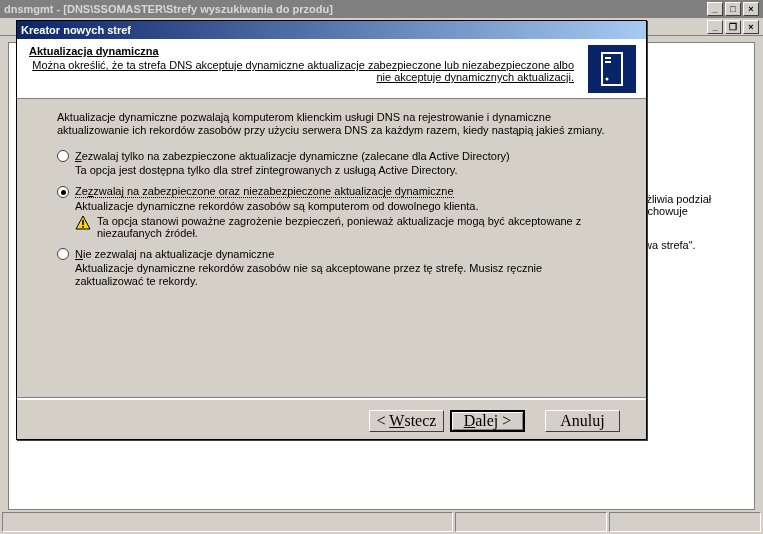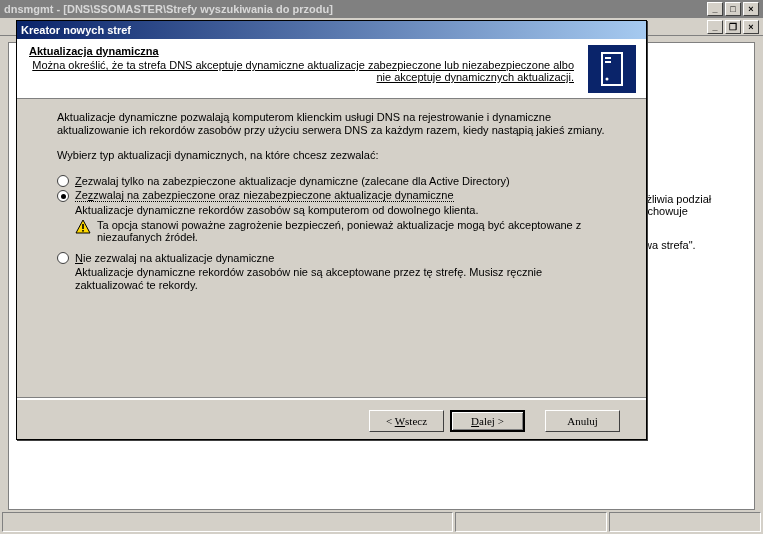--- a/index.html
+++ b/index.html
@@ -76,21 +76,21 @@
 .under { text-decoration: underline; }
 .wiz-footer {
   position:absolute; bottom:8px; left:0; right:0; height:32px;
   border-top:1px solid #fff; padding-top:10px;
   display:flex; justify-content:flex-end; padding-right:12px; gap:6px;
 }
 .wiz-sep { position:absolute; bottom:40px; left:0; right:0; height:2px; border-top:1px solid #808080; border-bottom:1px solid #fff; }
 .btn {
   width:75px; height:22px; background:#d4d0c8;
   border:1px solid #fff; border-right-color:#404040; border-bottom-color:#404040;
-  font-size:11px; font-family:Tahoma;
+  font-size:16px; font-family:Tahoma;
 }
 .btn.def { border:2px solid #000; box-shadow: inset 1px 1px 0 #fff, inset -1px -1px 0 #808080; }
 </style>
 </head>
 <body>
 
 <div class="main-window">
   <div class="main-title">
     <span class="main-title-text">dnsmgmt - [DNS\SSOMASTER\Strefy wyszukiwania do przodu]</span>
     <div class="win-btns">
@@ -131,26 +131,26 @@
       <svg viewBox="0 0 32 36">
           <rect x="6" y="2" width="20" height="32" fill="none" stroke="#fff" stroke-width="2"></rect>
           <rect x="9" y="6" width="6" height="2" fill="#fff"></rect>
           <rect x="9" y="10" width="6" height="2" fill="#fff"></rect>
           <circle cx="11" cy="28" r="1.5" fill="#fff"></circle>
         </svg>
     </div>
   </div>
   <div class="wiz-body">
     <div class="wiz-para">Aktualizacje dynamiczne pozwalają komputerom klienckim usługi DNS na rejestrowanie i dynamiczne aktualizowanie ich rekordów zasobów przy użyciu serwera DNS za każdym razem, kiedy nastąpią jakieś zmiany.</div>
-    <div class="wiz-para">Wybierz typ aktualizacji dynamicznych, na które chcesz zezwalać:</div>
 
     <div class="radio-row">
       <div class="radio"></div>
       <span><span class="under">Z</span><span>ezwalaj tylko na zabezpieczone aktualizacje dynamiczne (zalecane dla Active Directory)</span></span>
     </div>
+    <div class="opt-sub">Ta opcja jest dostępna tylko dla stref zintegrowanych z usługą Active Directory.</div>
 
     <div class="radio-row">
       <div class="radio sel"></div>
       <span class="dotted"><span>Ze</span><span class="under">z</span><span>zwalaj na zabezpieczone oraz niezabezpieczone aktualizacje dynamiczne</span></span>
     </div>
     <div class="opt-sub" style="margin-bottom:2px">Aktualizacje dynamiczne rekordów zasobów są komputerom od dowolnego klienta.</div>
     <div class="warn-row">
       <svg class="warn-icon" viewBox="0 0 16 16">
           <polygon points="8,1 15,14 1,14" fill="#ffd800" stroke="#000" stroke-width="1"></polygon>
           <rect x="7.2" y="5" width="1.6" height="5" fill="#000"></rect>

